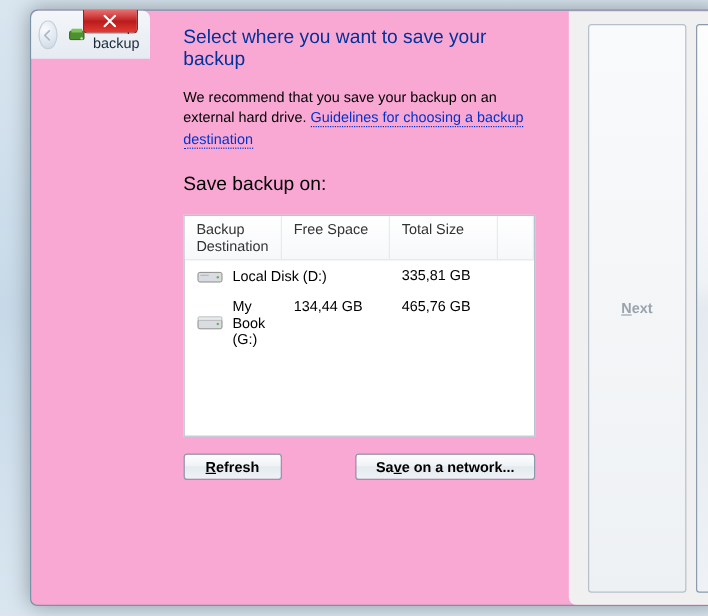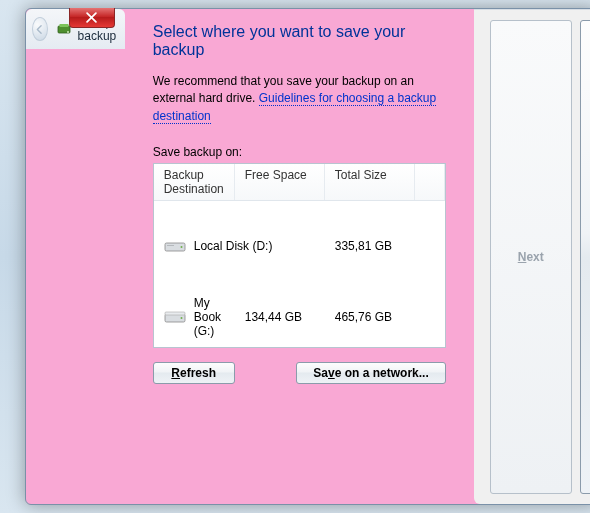--- a/index.html
+++ b/index.html
@@ -84,22 +84,22 @@
     color: #000;
     line-height: 1.45;
     margin-bottom: 20px;
   }
   .recommend a {
     color: #0033cc;
     text-decoration: none;
     border-bottom: 1px dotted #0033cc;
   }
   .save-on {
-    font-size: 12px;
-    margin-bottom: 4px;
+    font-size: 16px;
+    margin-bottom: 16px;
   }
   .listview {
     border: 1px solid #b8c4d0;
     height: 185px;
     background: #fff;
   }
   .list-header {
     display: flex;
     background: linear-gradient(to bottom, #ffffff 0%, #f6f8fa 100%);
     border-bottom: 1px solid #e0e6ec;
@@ -110,23 +110,22 @@
     border-right: 1px solid #e6ebf0;
     color: #333;
   }
   .col-dest { flex: 1; }
   .col-free { width: 90px; }
   .col-total { width: 90px; }
   .col-pad  { width: 30px; border-right: none; }
   .list-body { }
   .row {
     display: flex;
-    align-items: center;
+    align-items: flex-start;
     padding: 5px 0;
-    margin-top: 32px;
   }
   .row .cell { padding: 0 10px; font-size: 12px; }
   .cell-dest {
     flex: 1;
     display: flex;
     align-items: center;
     gap: 8px;
     padding-left: 10px;
   }
   .drive-icon {

